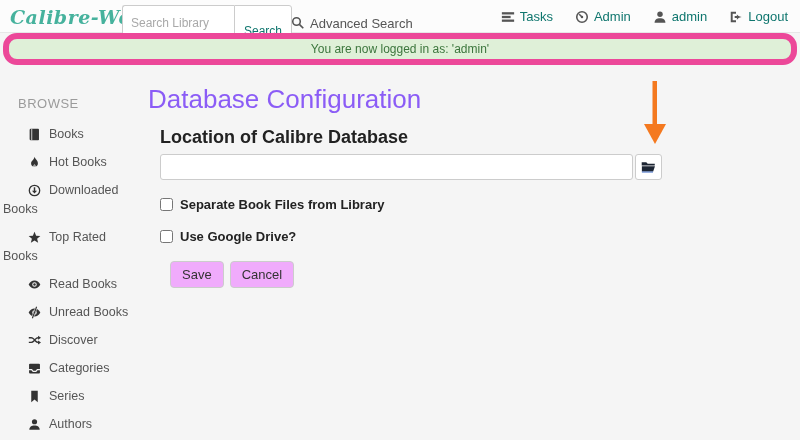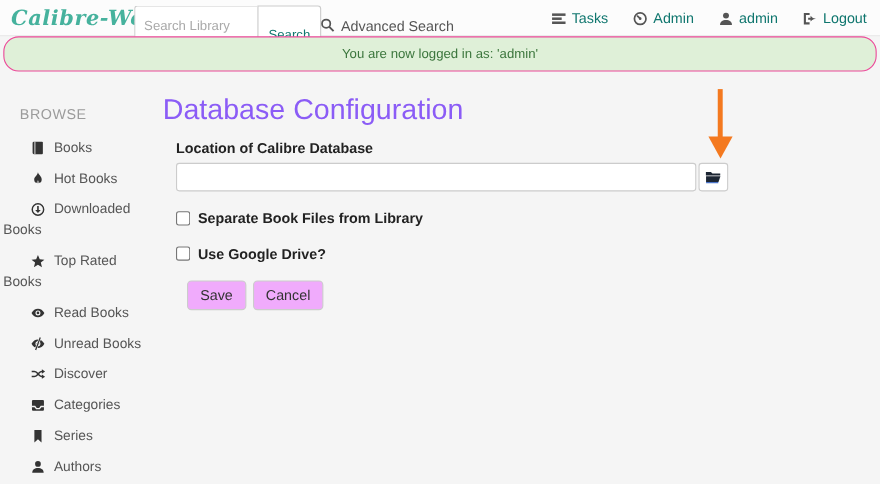--- a/index.html
+++ b/index.html
@@ -55,21 +55,21 @@
   .nav-link {
     display: flex; align-items: center; gap: 5px;
     font-size: 13px; color: #0f766e; cursor: pointer; white-space: nowrap;
   }
   .icn { display: inline-flex; width: 14px; height: 14px; flex: 0 0 auto; }
   .icn svg { width: 100%; height: 100%; }
 
   
   .alert {
     position: absolute; top: 33px; left: 3px; right: 3px; height: 32px;
-    background: #dff0d8; border: 1px solid #ec4899; border-radius: 14px;
+    background: #dff0d8; border: 6px solid #ec4899; border-radius: 14px;
     color: #3c763d; font-size: 12px;
     display: flex; align-items: center; justify-content: center;
   }
 
   
   .sidebar { position: absolute; left: 0; top: 65px; width: 146px; }
   .browse-header {
     margin: 31px 0 10px 18px;
     font-size: 13px; color: #9b9b9b; letter-spacing: 0.5px;
   }
@@ -83,21 +83,21 @@
     vertical-align: -2px; position: relative; top: 1px;
   }
   .nav-list li svg { fill: #333; }
 
   
   .main { position: absolute; left: 148px; top: 84px; width: 560px; }
   .page-title { font-size: 26px; font-weight: 400; color: #8b5cf6; line-height: 30px; }
   .form-area { margin-left: 12px; }
   .field-label {
     display: block; margin-top: 13px;
-    font-size: 13px; font-weight: bold; color: #222;
+    font-size: 18px; font-weight: bold; color: #222;
   }
   .input-row { position: relative; margin-top: 6px; width: 502px; height: 26px; }
   .db-input {
     width: 473px; height: 26px;
     border: 1px solid #ccc; border-radius: 3px;
     background: #fff; padding: 0 8px; font-size: 13px; color: #333;
     outline: none;
   }
   .folder-btn {
     position: absolute; right: 0; top: 0;

